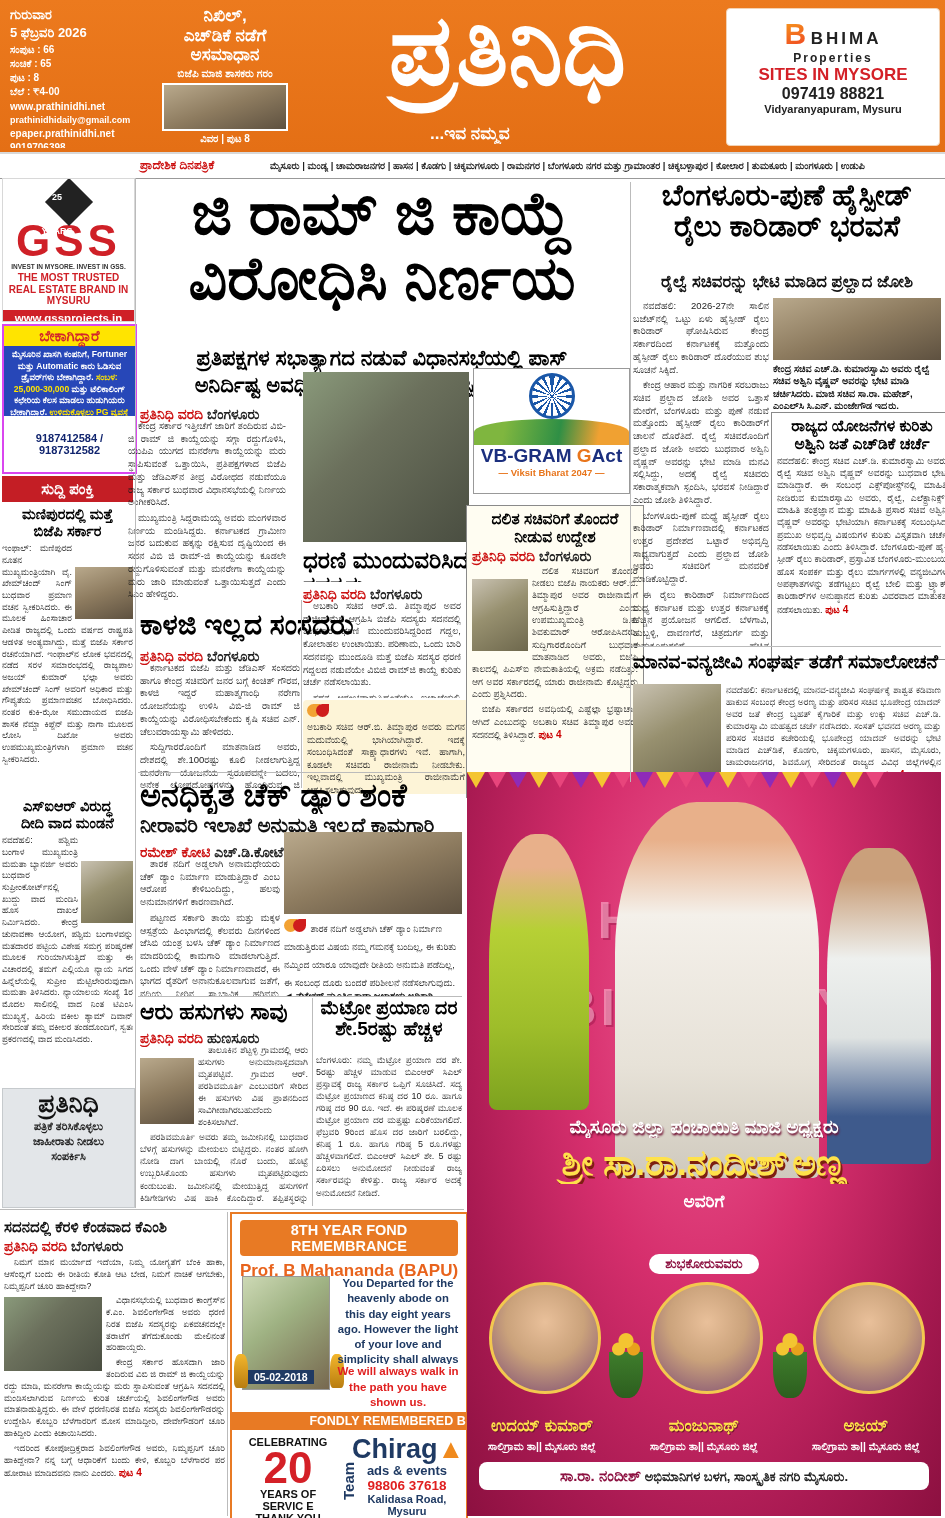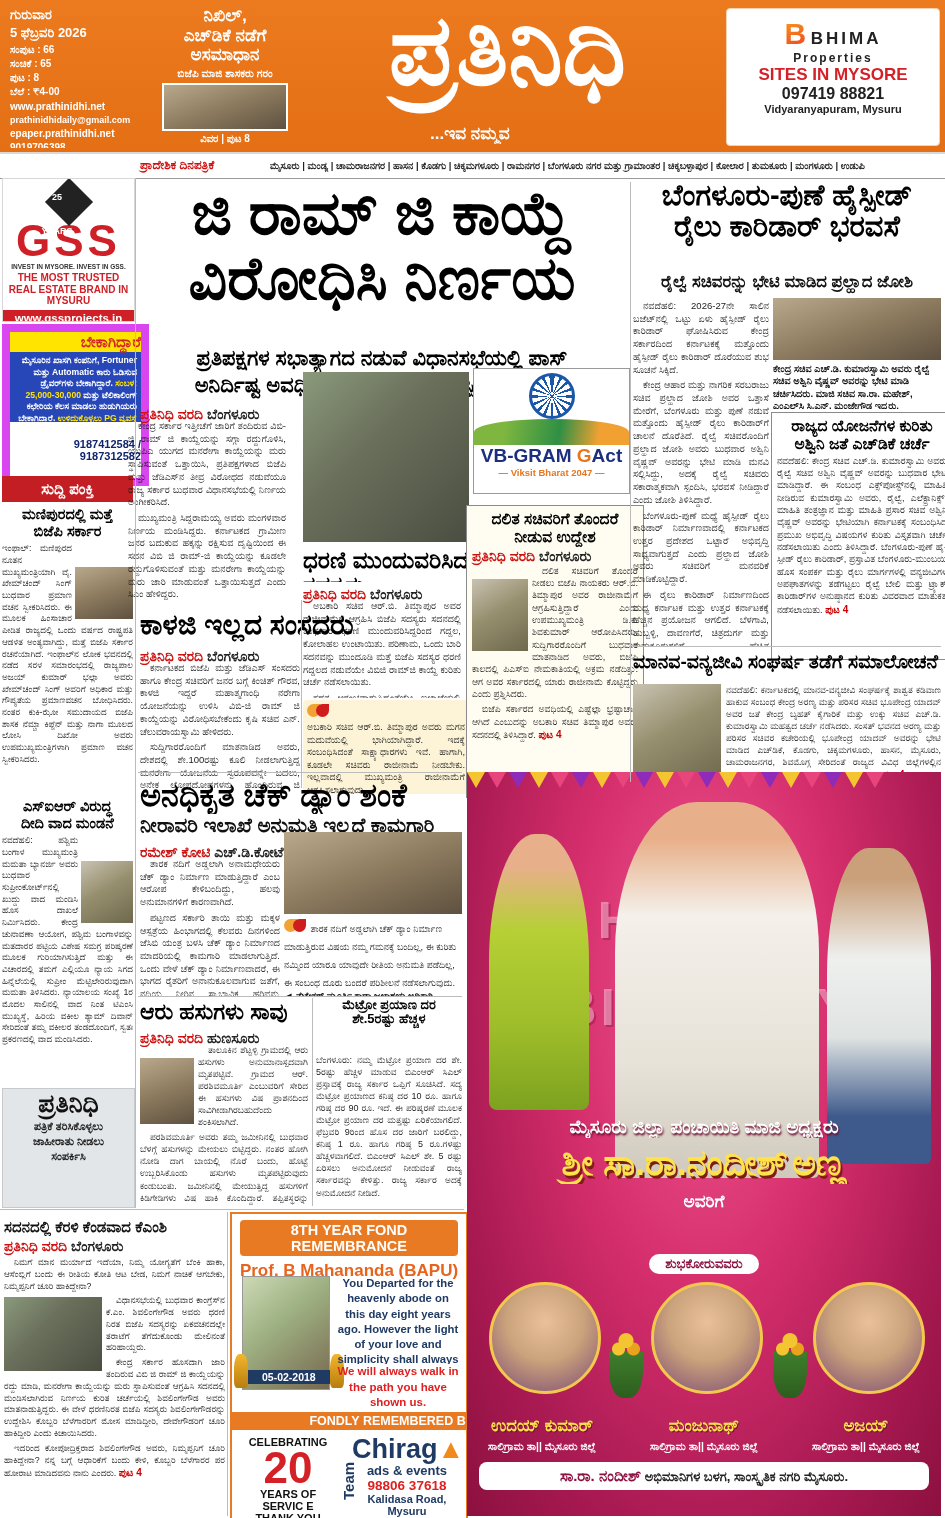--- a/index.html
+++ b/index.html
@@ -28,21 +28,21 @@
   .bhima-b{font-weight:900;background:linear-gradient(160deg,#f6a21c,#ef3d23);
            -webkit-background-clip:text;background-clip:text;color:transparent;}
   
   .strip{background:#fff;border-top:2px solid #d8d8d8;border-bottom:1px solid #999;}
   
   .gss{background:#fff;border:1px solid #d8d8d8;}
   .gss-badge{width:34px;height:34px;background:#222;transform:rotate(45deg);margin:6px auto 0;}
   .gss-badge span{display:block;transform:rotate(-45deg);color:#fff;font-size:9px;font-weight:bold;text-align:center;line-height:34px;}
   .gss-word{color:#cf2027;font-weight:900;font-size:44px;letter-spacing:4px;line-height:1;}
   .gss-strip{background:#cf2027;color:#fff;font-weight:bold;font-size:11.5px;padding:2px 0;}
-  .blue-ad{background:#2747b8;color:#fff;border:8px solid #d946ef;text-align:right;}
+  .blue-ad{background:#2747b8;color:#fff;border:2px solid #d946ef;}
   .blue-ad .hdr{background:#ffe400;color:#d3262c;font-weight:900;font-size:15px;padding:1px 0;}
   .blue-ad .bd{font-size:8.6px;line-height:1.35;font-weight:bold;padding:3px 4px;}
   .blue-ad .yl{color:#ffe400;}
   .blue-ad .ph{background:#fff;color:#10246e;font-weight:900;font-size:11px;padding:16px 0;}
   .red-hdr{background:#c41e25;color:#fff;font-weight:bold;font-size:15px;line-height:26px;text-align:center;}
   .side-hl{font-size:14.5px;font-weight:bold;text-align:center;line-height:1.15;color:#000;}
   .side-body{font-size:8.8px;line-height:1.33;text-align:justify;color:#222;}
   .sub-ad{background:#e3e6e9;border:1px solid #c6cacd;text-align:center;}
   .sub-ad .lg{font-weight:900;font-size:25px;color:#111;}
   .sub-ad .ln{font-size:11px;font-weight:bold;color:#222;line-height:1.35;}
@@ -66,21 +66,21 @@
   .vb-t2{font-size:9.5px;font-weight:bold;color:#e8751c;}
   .hills{height:26px;background:linear-gradient(100deg,#7fb63f 20%,#2f8f45 55%,#f0a132 80%);border-radius:50% 50% 0 0;}
   
   .rem{background:#fff;border:2px solid #e87a24;}
   .rem .hdr{background:#e87a24;color:#fff;font-weight:900;font-size:14.5px;border-radius:4px;margin:6px 8px 0;padding:2px 0;text-align:center;}
   .rem .ttl{color:#e8631c;font-weight:900;font-size:17px;text-align:center;margin-top:5px;}
   .rem .msg{color:#1f3a63;font-weight:bold;font-size:11.3px;line-height:1.35;text-align:center;}
   .rem .msg2{color:#e02020;font-weight:900;font-size:11.5px;line-height:1.35;text-align:center;}
   .rem .strip2{background:#e87a24;color:#fff;font-weight:900;font-size:12.5px;text-align:right;padding:2px 8px;}
   .rem .photo-f{background:linear-gradient(140deg,#cdd9b5 0%,#9fb283 40%,#77684f 100%);border:1px solid #999;}
-  .rem .datechip{background:#1f3a63;color:#fff;font-weight:bold;font-size:10.5px;padding:1px 14px;}
+  .rem .datechip{background:#1f3a63;color:#fff;font-weight:bold;font-size:10.5px;padding:1px 6px;}
   .rem .cel{font-weight:900;font-size:11px;color:#111;}
   .rem .twenty{font-weight:900;font-size:44px;color:#d42027;line-height:0.9;}
   .rem .chirag{font-weight:900;font-size:27px;color:#1f3a63;line-height:1;}
   .rem .flame{color:#f08a1d;}
   .rem .chsub{font-weight:900;font-size:13px;color:#1f3a63;}
   .rem .chph{font-weight:900;font-size:13.5px;color:#e02020;}
   .rem .chad{font-weight:bold;font-size:11px;color:#1f3a63;}
   .team-vert{writing-mode:vertical-rl;transform:rotate(180deg);font-weight:900;color:#1f3a63;font-size:15px;}
   
   .bday{background:radial-gradient(ellipse at 50% 30%,#ef5a92 0%,#d62f6d 40%,#a91a52 75%,#8c1040 100%);}
@@ -340,21 +340,21 @@
     <span class="r">ಪ್ರತಿನಿಧಿ ವರದಿ</span>
     <span class="b">ಹುಣಸೂರು</span>
   </div>
   <div class="abs body-txt" style="left:140px;top:1044px;width:168px;height:162px;font-size:9px;">
     <div class="photo2" style="float:left;width:54px;height:66px;margin:14px 4px 2px 0;"></div>
     <p>ತಾಲೂಕಿನ ಶೆಟ್ಟಳ್ಳಿ ಗ್ರಾಮದಲ್ಲಿ ಆರು ಹಸುಗಳು ಅನುಮಾನಾಸ್ಪದವಾಗಿ ಮೃತಪಟ್ಟಿವೆ. ಗ್ರಾಮದ ಆರ್. ಪರಶಿವಮೂರ್ತಿ ಎಂಬುವರಿಗೆ ಸೇರಿದ ಈ ಹಸುಗಳು ವಿಷ ಪ್ರಾಶನದಿಂದ ಸಾವಿಗೀಡಾಗಿರಬಹುದೆಂದು ಶಂಕಿಸಲಾಗಿದೆ.</p>
     <p><span>ಪರಶಿವಮೂರ್ತಿ ಅವರು ತಮ್ಮ ಜಮೀನಿನಲ್ಲಿ ಬುಧವಾರ ಬೆಳಗ್ಗೆ ಹಸುಗಳನ್ನು ಮೇಯಲು ಬಿಟ್ಟಿದ್ದರು. ನಂತರ ಹೋಗಿ ನೋಡಿ ದಾಗ ಬಾಯಲ್ಲಿ ನೊರೆ ಬಂದು, ಹೊಟ್ಟೆ ಉಬ್ಬರಿಸಿಕೊಂಡು ಹಸುಗಳು ಮೃತಪಟ್ಟಿರುವುದು ಕಂಡುಬಂತು. ಜಮೀನಿನಲ್ಲಿ ಮೇಯುತ್ತಿದ್ದ ಹಸುಗಳಿಗೆ ಕಿಡಿಗೇಡಿಗಳು ವಿಷ ಹಾಕಿ ಕೊಂದಿದ್ದಾರೆ. ತಪ್ಪಿತಸ್ಥರನ್ನು ಪತ್ತೆಹಚ್ಚಿ, ಪರಿಹಾರ ನೀಡಬೇಕೆಂದು ಪರಶಿವಮೂರ್ತಿ ಅಳಲು ತೋಡಿಕೊಂಡರು.</span>
        </p>
   </div>
 
-  <div class="abs hl c" style="left:316px;top:998px;width:146px;height:52px;font-size:13px;text-align:center;">
+  <div class="abs hl c" style="left:316px;top:998px;width:146px;height:52px;font-size:19px;text-align:center;">
     <div>ಮೆಟ್ರೋ ಪ್ರಯಾಣ ದರ</div>
     <div>ಶೇ.5ರಷ್ಟು ಹೆಚ್ಚಳ</div>
   </div>
   <div class="abs body-txt" style="left:316px;top:1054px;width:146px;height:152px;font-size:9px;">ಬೆಂಗಳೂರು: ನಮ್ಮ ಮೆಟ್ರೋ ಪ್ರಯಾಣ ದರ ಶೇ. 5ರಷ್ಟು ಹೆಚ್ಚಳ ಮಾಡುವ ಬಿಎಂಆರ್ ಸಿಎಲ್ ಪ್ರಸ್ತಾವಕ್ಕೆ ರಾಜ್ಯ ಸರ್ಕಾರ ಒಪ್ಪಿಗೆ ಸೂಚಿಸಿದೆ. ಸದ್ಯ ಮೆಟ್ರೋ ಪ್ರಯಾಣದ ಕನಿಷ್ಠ ದರ 10 ರೂ. ಹಾಗೂ ಗರಿಷ್ಠ ದರ 90 ರೂ. ಇದೆ. ಈ ಪರಿಷ್ಕರಣೆ ಮೂಲಕ ಮೆಟ್ರೋ ಪ್ರಯಾಣ ದರ ಮತ್ತಷ್ಟು ಏರಿಕೆಯಾಗಲಿದೆ. ಫೆಬ್ರವರಿ 9ರಿಂದ ಹೊಸ ದರ ಜಾರಿಗೆ ಬರಲಿದ್ದು, ಕನಿಷ್ಠ 1 ರೂ. ಹಾಗೂ ಗರಿಷ್ಠ 5 ರೂ.ಗಳಷ್ಟು ಹೆಚ್ಚಳವಾಗಲಿದೆ. ಬಿಎಂಆರ್ ಸಿಎಲ್ ಶೇ. 5 ರಷ್ಟು ಏರಿಸಲು ಅನುಮೋದನೆ ನೀಡುವಂತೆ ರಾಜ್ಯ ಸರ್ಕಾರವನ್ನು ಕೇಳಿತ್ತು. ರಾಜ್ಯ ಸರ್ಕಾರ ಅದಕ್ಕೆ ಅನುಮೋದನೆ ನೀಡಿದೆ.</div>
 
   <div class="abs" style="left:4px;top:1216px;width:221px;height:300px;">
     <div style="font-size:15px;font-weight:bold;margin-top:2px;">ಸದನದಲ್ಲಿ ಕೆರಳಿ ಕೆಂಡವಾದ ಕೆಎಂಶಿ</div>
     <div class="byl" style="margin-top:2px;">
       <span class="r">ಪ್ರತಿನಿಧಿ ವರದಿ</span>
       <span class="b">ಬೆಂಗಳೂರು</span>

